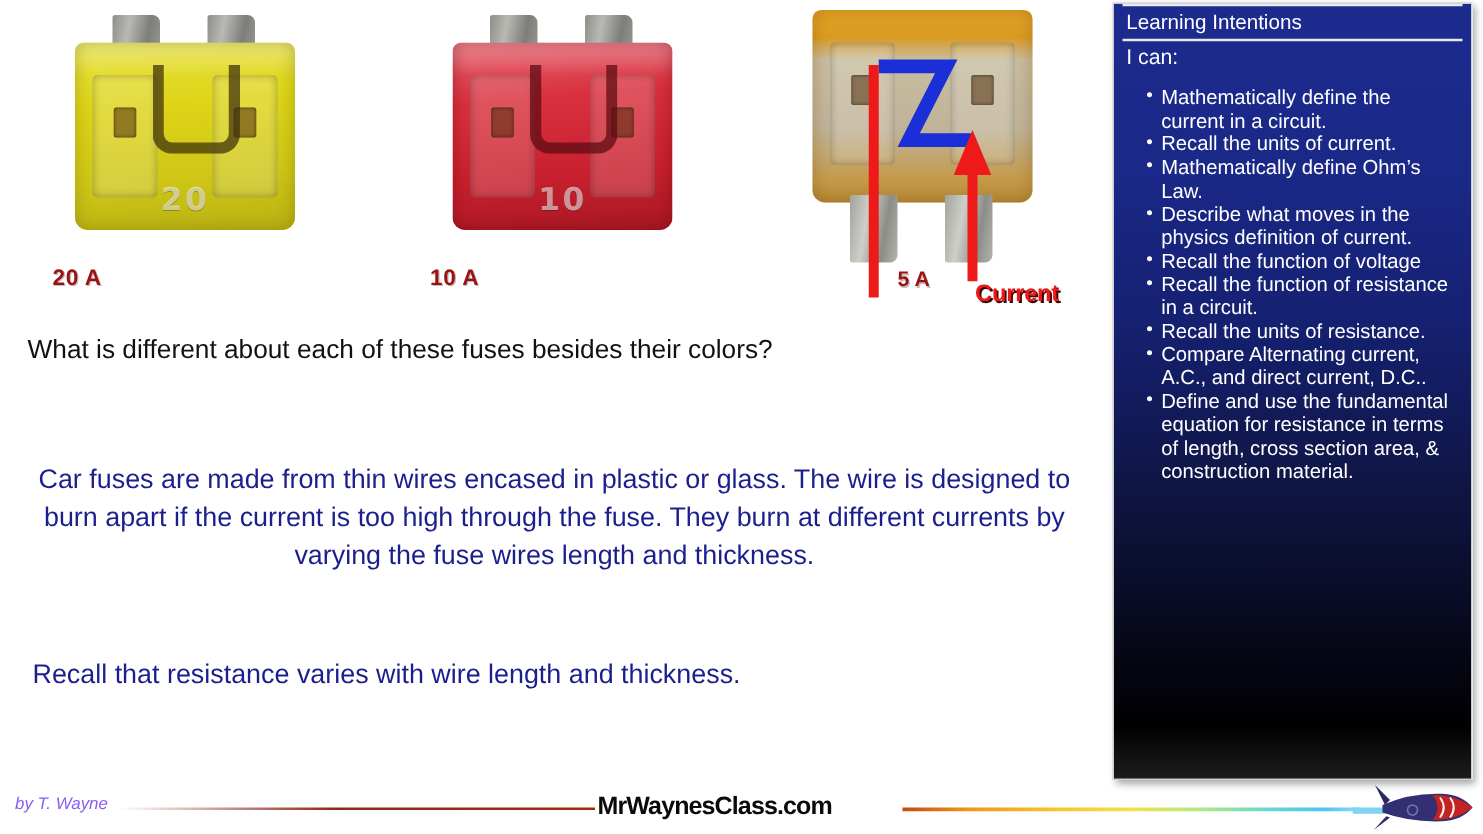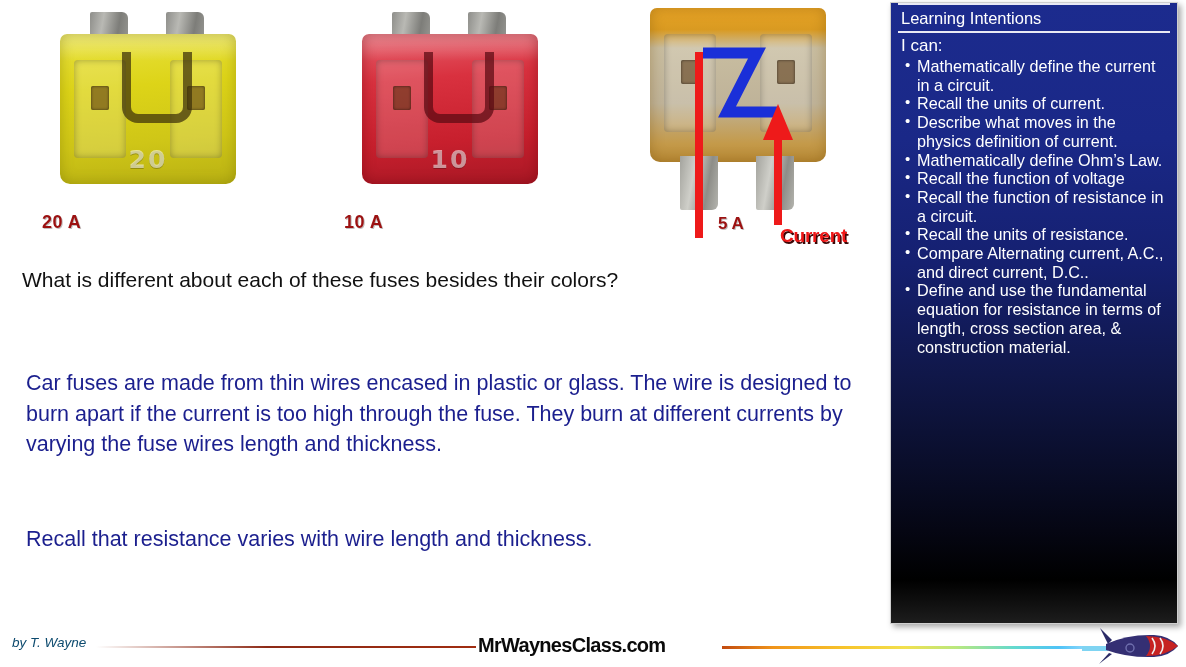--- a/index.html
+++ b/index.html
@@ -149,21 +149,21 @@
     font-size: 21px;
     line-height: 1.32;
     color: #111111;
   }
   .para-blue {
     position: absolute;
     font-size: 21.5px;
     line-height: 1.43;
     color: #1b1f8e;
   }
-  #paragraph-explanation { left: 26px; top: 368px; width: 835px; }
+  #paragraph-explanation { left: 26px; top: 368px; width: 835px; text-align: center; }
   #paragraph-recall      { left: 26px; top: 524px; width: 835px; }
 
   
   #objectives-panel {
     position: absolute;
     left: 890px;
     top: 2px;
     width: 288px;
     height: 622px;
     background: linear-gradient(180deg,
@@ -188,21 +188,21 @@
   .panel-intent {
     font-size: 17.5px;
     line-height: 1.24;
     padding: 7px 10px 8px 12px;
   }
   .panel-ican {
     font-size: 17px;
     padding: 3px 0 1px 10px;
   }
   .panel-list {
-    margin: 0;
+    margin: 12px;
     padding: 0 6px 0 14px;
     list-style: none;
   }
   .panel-list li {
     position: relative;
     font-size: 16.2px;
     line-height: 1.155;
     padding-left: 12px;
     margin-bottom: 0px;
   }
@@ -214,21 +214,21 @@
     font-size: 15px;
   }
 
   
   #footer { position: absolute; left: 0; bottom: 0; width: 1186px; height: 46px; }
   #footer-author {
     position: absolute;
     left: 12px; top: 14px;
     font-style: italic;
     font-size: 13.5px;
-    color: #0c4a6e;
+    color: #8b5cf6;
   }
   #footer-rule-left {
     position: absolute;
     left: 96px; top: 25px;
     width: 380px; height: 2px;
     background: linear-gradient(90deg, rgba(160,40,20,0) 0%, #8d2a16 45%, #a02c10 100%);
   }
   #footer-site {
     position: absolute;
     left: 478px; top: 13px;
@@ -315,22 +315,22 @@
 <div class="para-blue" id="paragraph-recall">Recall that resistance varies with wire length and thickness.</div>
 
 <div id="objectives-panel">
   <div class="panel-rule"></div>
   <div class="panel-heading">Learning Intentions</div>
   <div class="panel-rule"></div>
   <div class="panel-ican">I can:</div>
   <ul class="panel-list">
     <li>Mathematically define the current in a circuit.</li>
     <li>Recall the units of current.</li>
+    <li>Mathematically define Ohm’s Law.</li>
     <li>Describe what moves in the physics definition of current.</li>
-    <li>Mathematically define Ohm’s Law.</li>
     <li>Recall the function of voltage</li>
     <li>Recall the function of resistance in a circuit.</li>
     <li>Recall the units of resistance.</li>
     <li>Compare Alternating current, A.C., and direct current, D.C..</li>
     <li>Define and use the fundamental equation for resistance in terms of length, cross section area, &amp; construction material.</li>
   </ul>
 </div>
 
 <div id="footer">
   <div id="footer-author">by T. Wayne</div>

